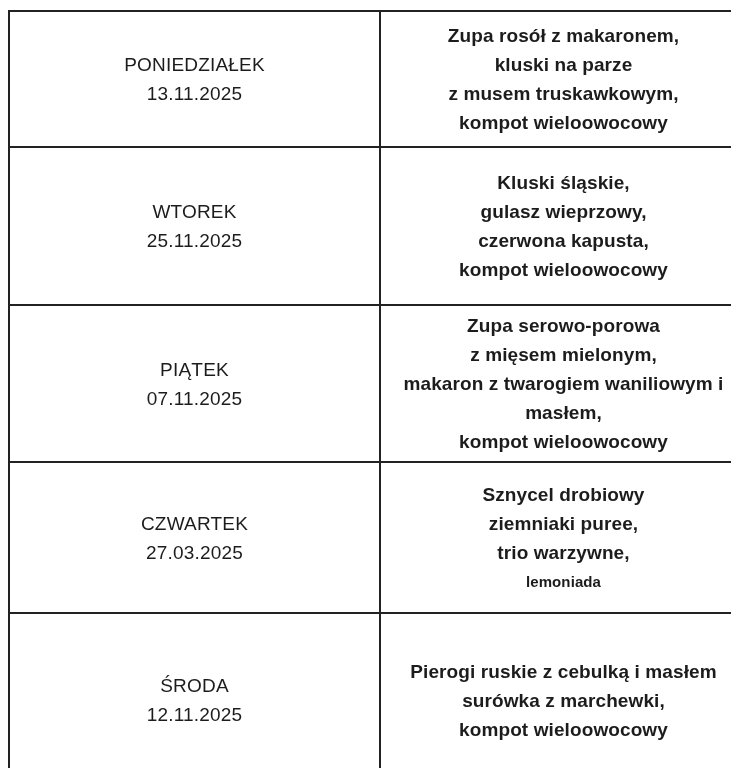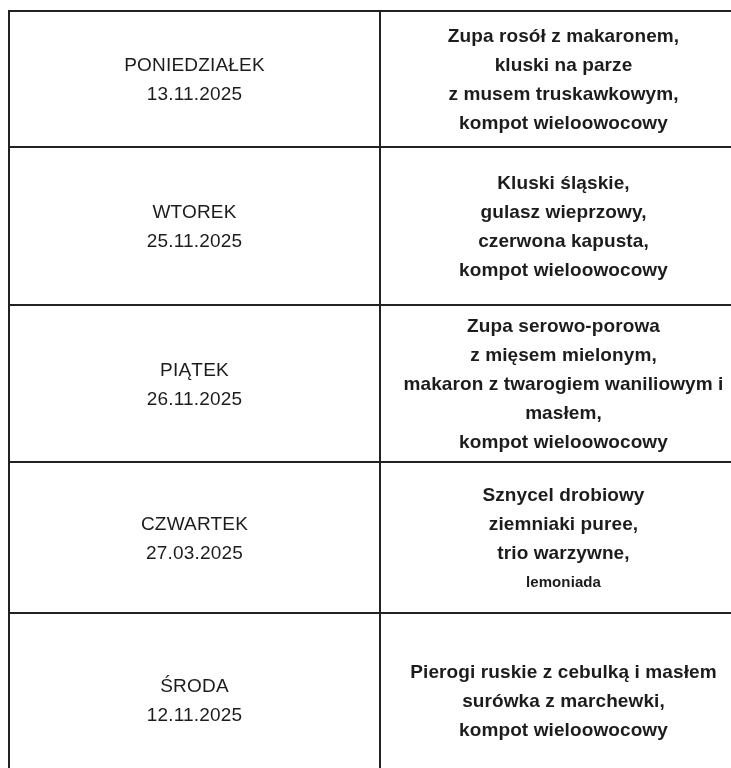--- a/index.html
+++ b/index.html
@@ -83,21 +83,21 @@
         <td class="menu-cell">
           <div class="line">Kluski śląskie,</div>
           <div class="line">gulasz wieprzowy,</div>
           <div class="line">czerwona kapusta,</div>
           <div class="line">kompot wieloowocowy</div>
         </td>
       </tr>
       <tr class="r2">
         <td class="day-cell">
           <div class="day">PIĄTEK</div>
-          <div class="date">26.11.2025</div>
+          <div class="date">07.11.2025</div>
         </td>
         <td class="menu-cell">
           <div class="line">Zupa serowo-porowa</div>
           <div class="line">z mięsem mielonym,</div>
           <div class="line">makaron z twarogiem waniliowym i masłem,</div>
           <div class="line">kompot wieloowocowy</div>
         </td>
       </tr>
       <tr class="r3">
         <td class="day-cell">

